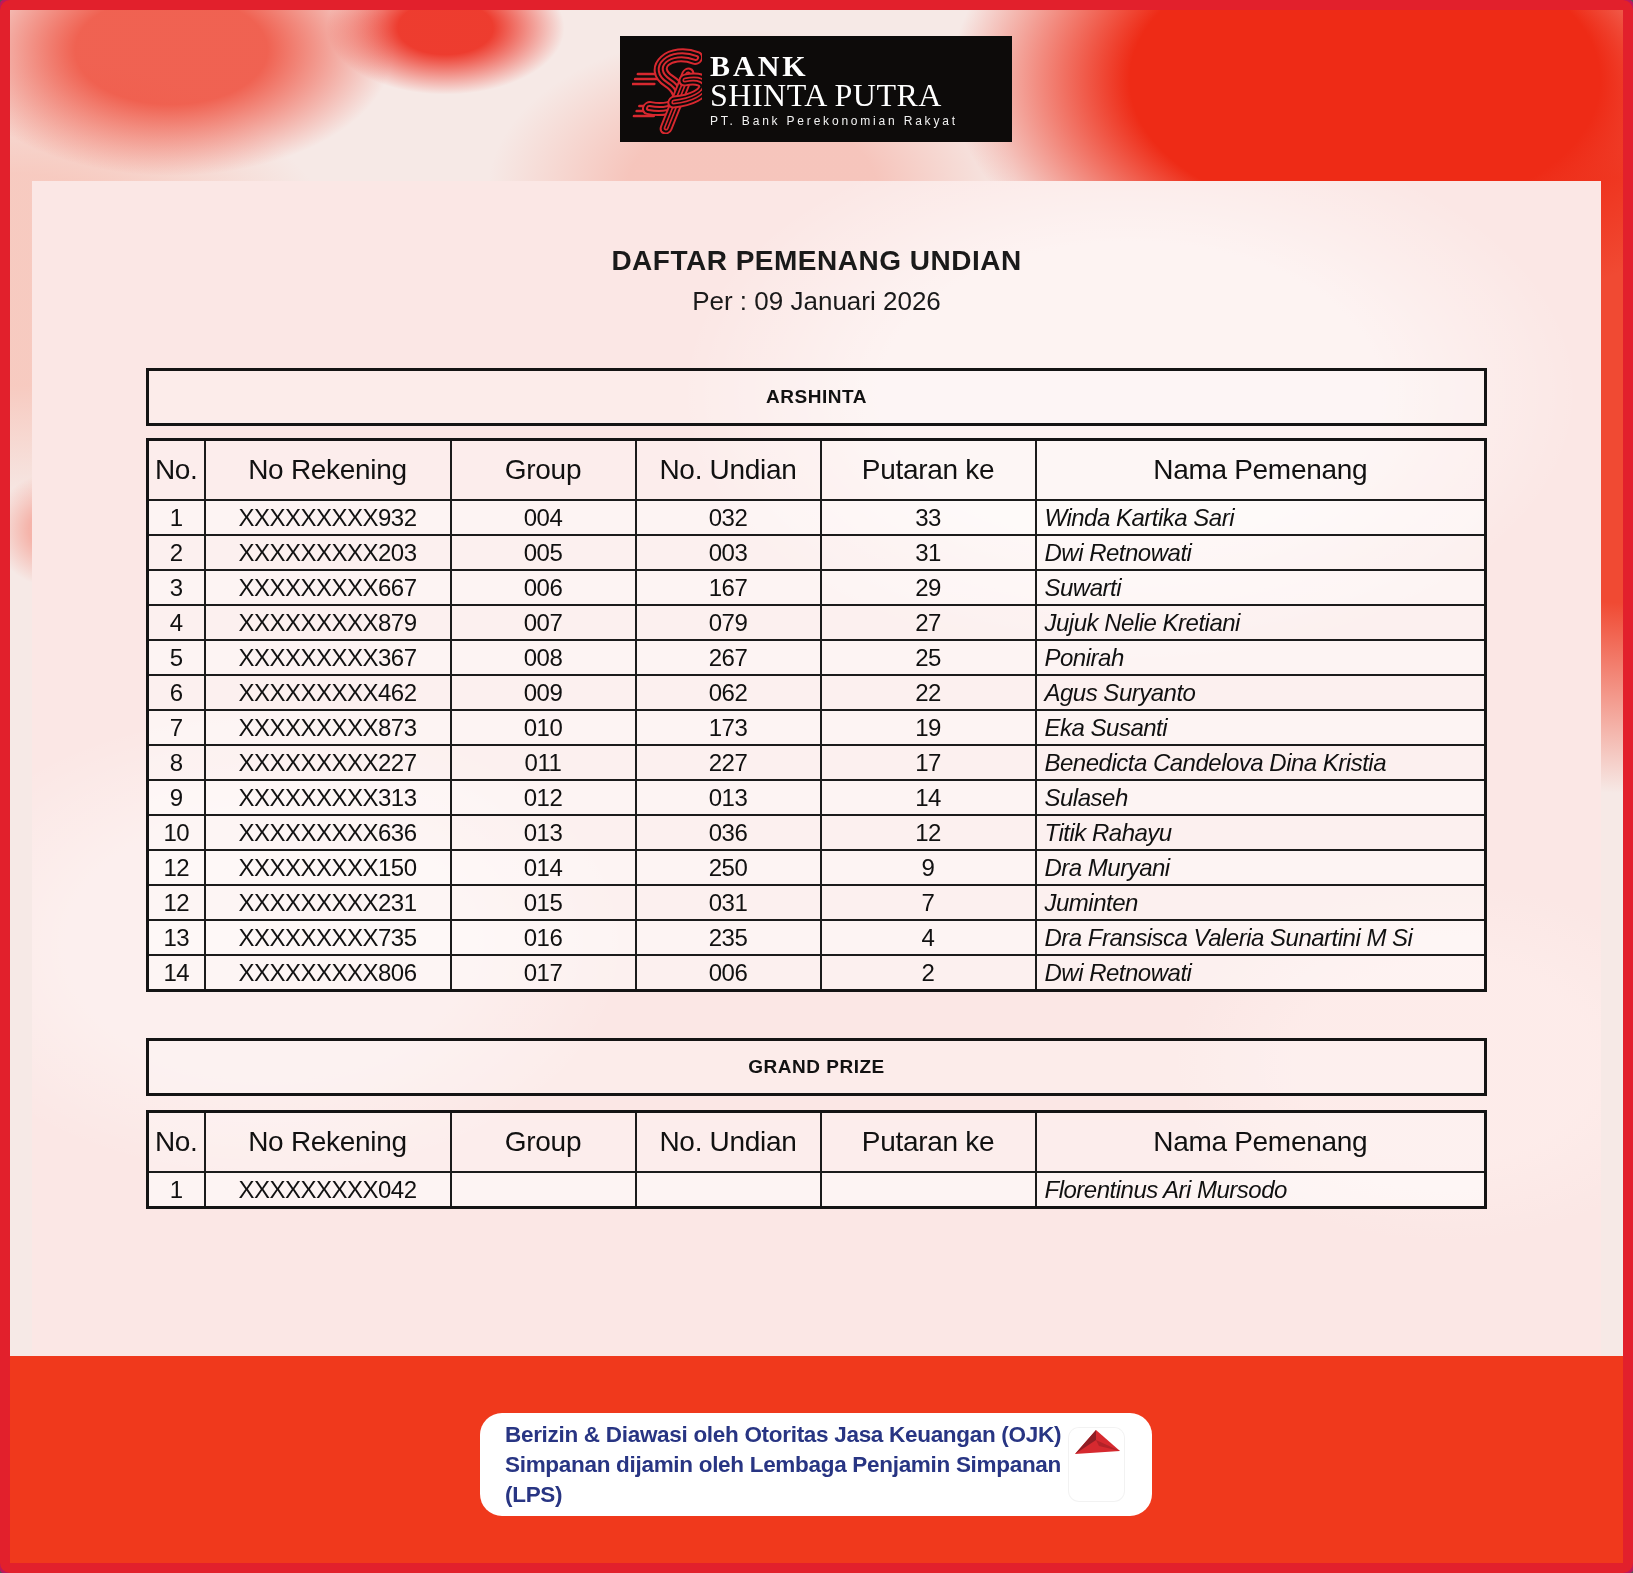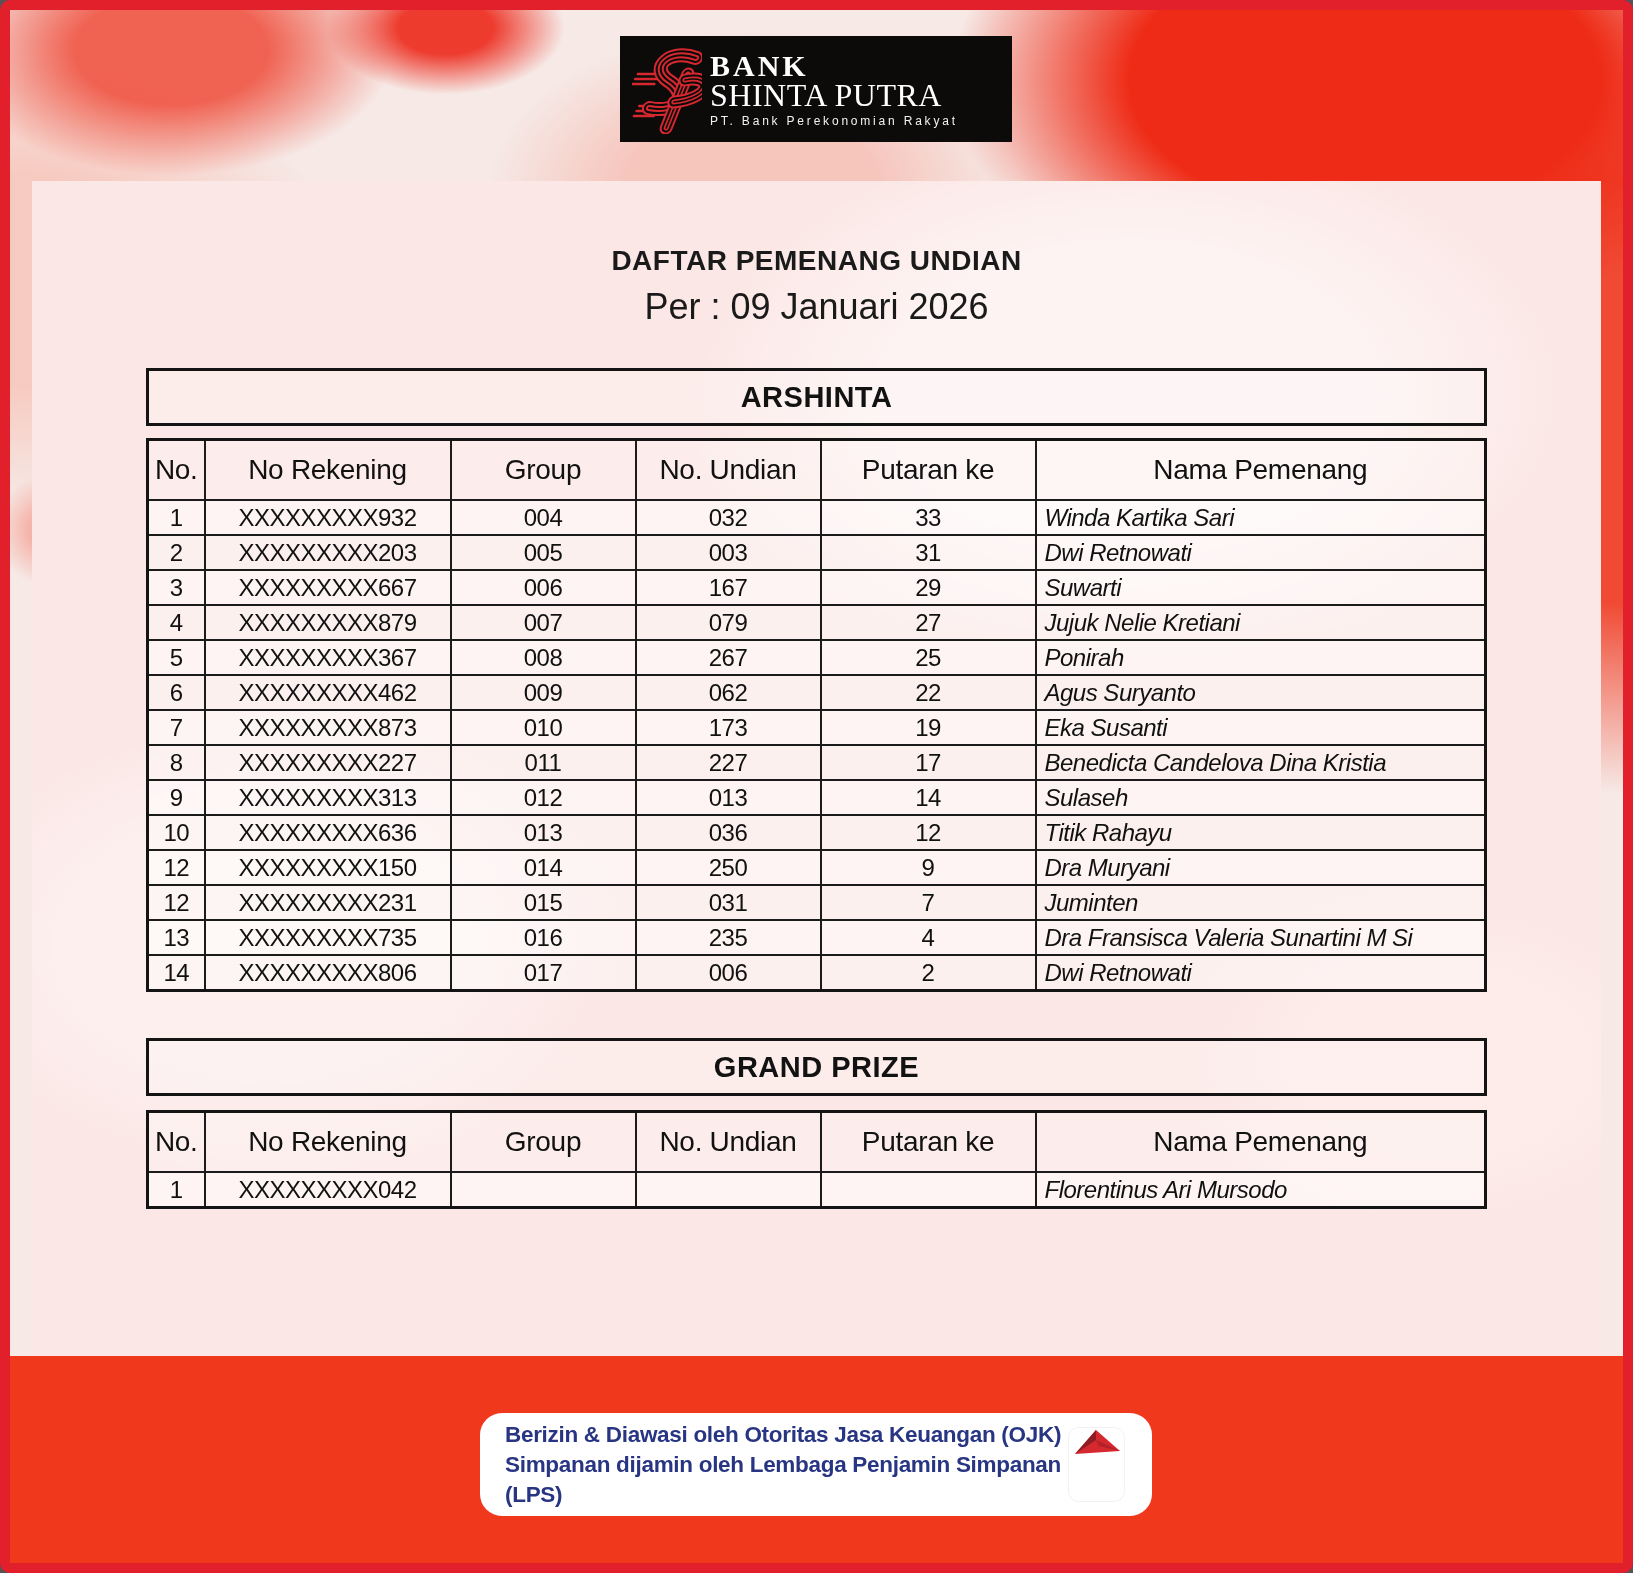--- a/index.html
+++ b/index.html
@@ -1,19 +1,19 @@
 <!DOCTYPE html>
 <html><head>
 <meta charset="utf-8">
 <style>
   html,body{margin:0;padding:0;background:#555;}
   .canvas{
     position:relative;width:1633px;height:1573px;overflow:hidden;
     font-family:"Liberation Sans",sans-serif;
-    background:#be185d;border-radius:10px;
+    background:#be185d;border-radius:4px;
   }
   .frame-border{position:absolute;inset:0;border:10px solid #e2202c;border-radius:10px;pointer-events:none;z-index:50;}
   
   .bg-bottom{position:absolute;left:10px;right:10px;bottom:10px;top:10px;background:#f0391c;}
   .bg-top{
     position:absolute;left:10px;right:10px;top:10px;height:1346px;
     background:
       radial-gradient(ellipse 560px 330px at 84% 70px,#ee2b16 0 42%,rgba(238,43,22,0) 74%),
       radial-gradient(ellipse 430px 560px at 100% 380px,#f04a33 0 38%,rgba(240,74,51,0) 72%),
       radial-gradient(ellipse 300px 170px at 10% 40px,rgba(238,60,40,.78) 0 32%,rgba(238,60,40,0) 74%),
@@ -39,29 +39,29 @@
     position:absolute;left:32px;top:181px;width:1569px;height:1175px;
     background:
       radial-gradient(ellipse 500px 300px at 70% 18%,rgba(255,255,255,.5) 0 50%,rgba(255,255,255,0) 90%),
       radial-gradient(ellipse 400px 260px at 15% 65%,rgba(255,255,255,.35) 0 50%,rgba(255,255,255,0) 90%),
       radial-gradient(ellipse 300px 200px at 90% 75%,rgba(255,240,238,.5) 0 50%,rgba(255,240,238,0) 90%),
       #fbe7e5;
     z-index:5;
   }
   .titles{position:absolute;top:64px;left:0;right:0;text-align:center;color:#1a1a1a;}
   .doc-title{font-size:28px;font-weight:bold;letter-spacing:.5px;}
-  .doc-date{font-size:36px;margin-top:9px;}
+  .doc-date{font-size:26px;margin-top:9px;}
   .section-band{
     position:absolute;left:114px;width:1335px;height:52px;
     border:3px solid #141414;background:rgba(255,255,255,.22);
     display:flex;align-items:center;justify-content:center;
   }
   .band-1{top:187px;}
   .band-2{top:857px;}
-  .section-band .band-label{font-size:29px;font-weight:bold;letter-spacing:.5px;color:#121212;}
+  .section-band .band-label{font-size:19px;font-weight:bold;letter-spacing:.5px;color:#121212;}
   
   table.winners{
     position:absolute;left:114px;width:1341px;border-collapse:collapse;table-layout:fixed;
     border:3px solid #141414;
   }
   .table-1{top:257px;}
   .table-2{top:929px;}
   table.winners th,table.winners td{
     border:2px solid #1b1b1b;color:#111;
     text-align:center;vertical-align:middle;overflow:hidden;white-space:nowrap;

